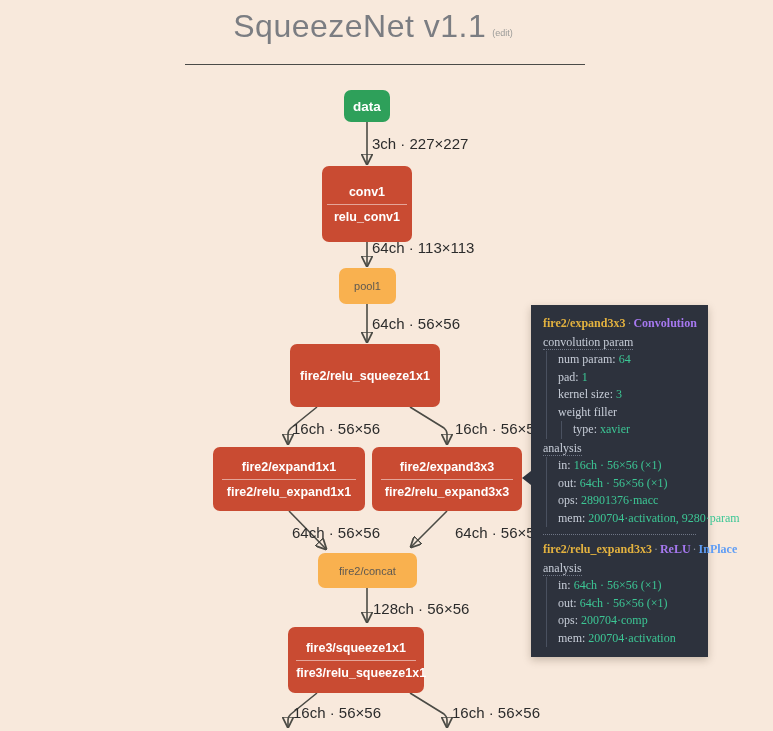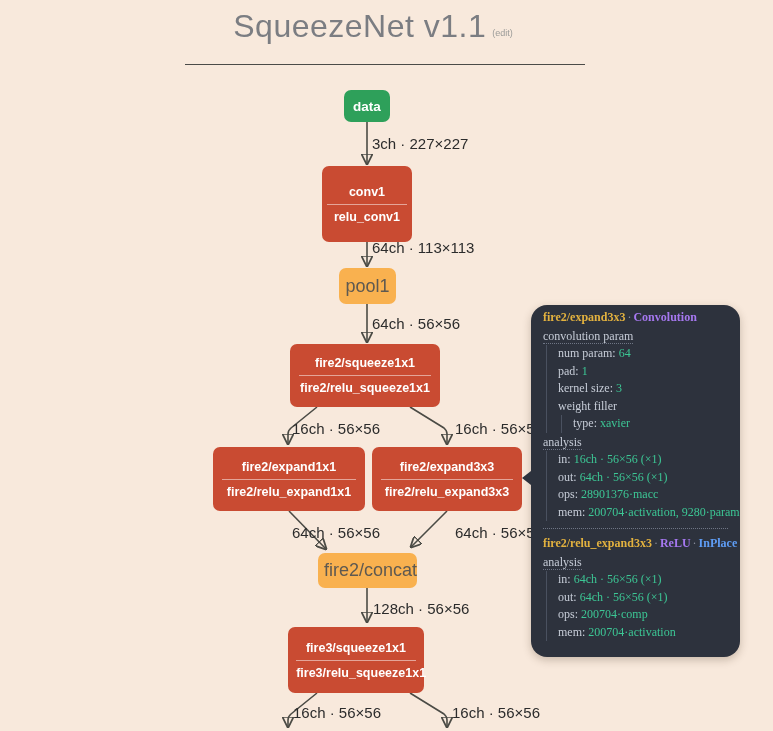--- a/index.html
+++ b/index.html
@@ -24,27 +24,27 @@
   
   .node { position:absolute; border-radius:7px; box-sizing:border-box;
           display:flex; flex-direction:column; align-items:center; justify-content:center;
           cursor:pointer; }
   .node .nl { display:block; width:88%; margin:0 auto; padding:5px 0; text-align:center;
               font-size:12.5px; font-weight:bold; color:#ffffff; white-space:nowrap; }
   .node .nl + .nl { border-top:1px solid rgba(255,255,255,.5); }
   .node-green  { background:#2ea05a; }
   .node-red    { background:#c94b32; }
   .node-yellow { background:#f9b14f; }
-  .node-yellow .nl { color:#5e5951; font-weight:normal; font-size:18px; }
+  .node-yellow .nl { color:#5e5951; font-weight:normal; font-size:11px; }
   .node-green .nl { font-size:13.5px; }
 
   
-  .tooltip { position:absolute; left:531px; top:305px; width:209px; height:352px;
-             background:#2d323d; border-radius:16px; box-sizing:border-box;
-             padding:4px 12px; color:#c7cdd8;
+  .tooltip { position:absolute; left:531px; top:305px; width:177px; height:352px;
+             background:#2d323d; border-radius:0; box-sizing:border-box;
+             padding:10px 12px; color:#c7cdd8;
              font-family:"Liberation Serif", serif; font-size:12px; line-height:17.5px;
              box-shadow:0 3px 8px rgba(60,40,20,.25); }
   .tooltip-arrow { position:absolute; left:-9px; top:166px; width:0; height:0;
                    border-top:7px solid transparent; border-bottom:7px solid transparent;
                    border-right:9px solid #2d323d; }
   .t-title { white-space:nowrap; }
   .t-name  { color:#e3b23f; font-weight:bold; }
   .t-type  { color:#a678f0; font-weight:bold; }
   .t-badge { color:#5f9df5; font-weight:bold; }
   .t-sep   { color:#8a8f9c; padding:0 2px; }
@@ -98,21 +98,20 @@
 <div class="node node-red" style="left:322px;top:166px;width:90px;height:76px">
   <span class="nl">conv1</span>
   <span class="nl">relu_conv1</span>
 </div>
 
 <div class="node node-yellow" style="left:339px;top:268px;width:57px;height:36px">
   <span class="nl">pool1</span>
 </div>
 
 <div class="node node-red" style="left:290px;top:344px;width:150px;height:63px">
-  <span class="nl">fire2/squeeze1x1</span>
   <span class="nl">fire2/relu_squeeze1x1</span>
 </div>
 
 <div class="node node-red" style="left:213px;top:447px;width:152px;height:64px">
   <span class="nl">fire2/expand1x1</span>
   <span class="nl">fire2/relu_expand1x1</span>
 </div>
 
 <div class="node node-red" style="left:372px;top:447px;width:150px;height:64px">
   <span class="nl">fire2/expand3x3</span>

